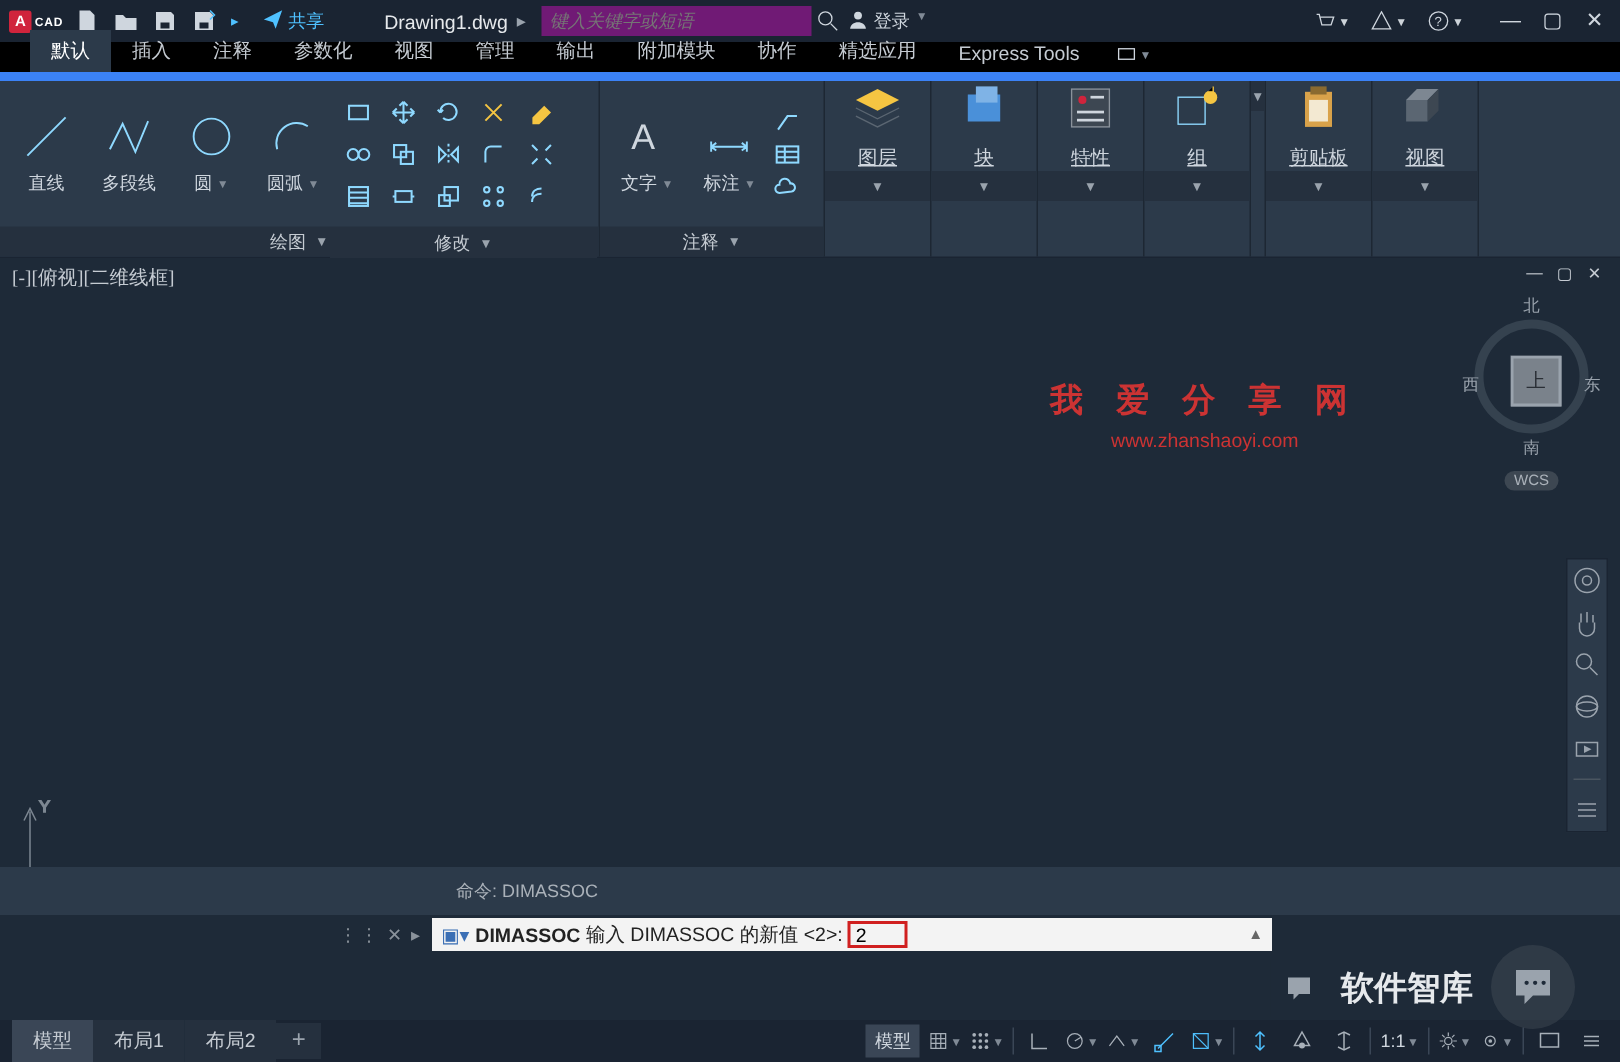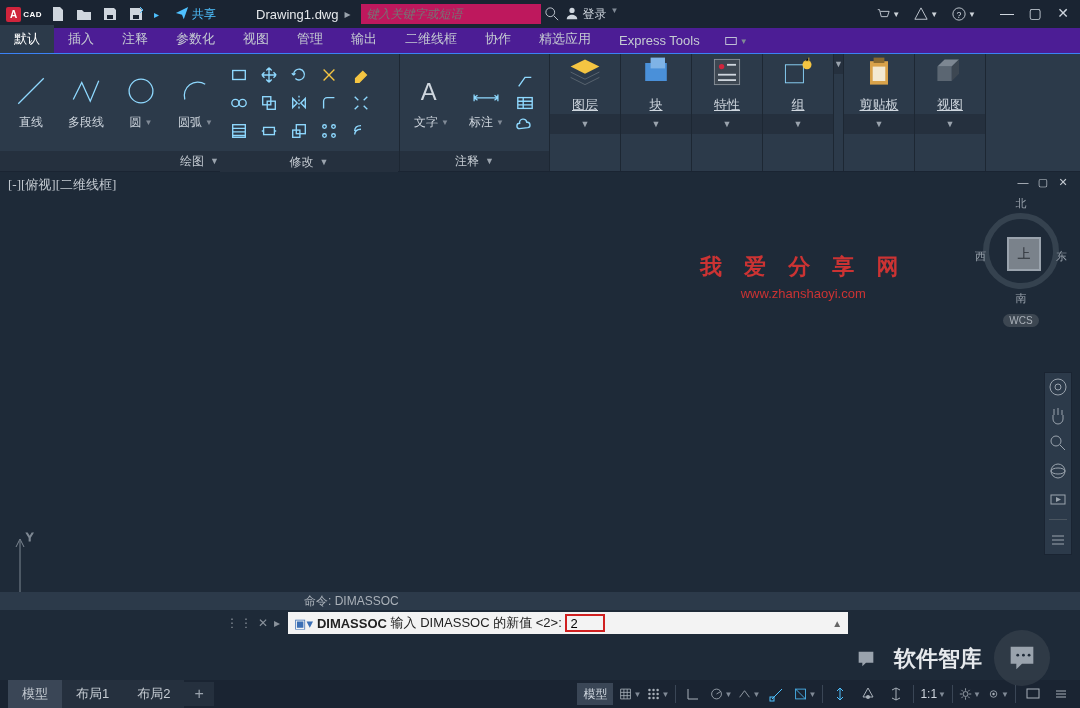--- a/index.html
+++ b/index.html
@@ -23,37 +23,38 @@
   padding: 2px 4px; border-radius: 2px; margin-right: 2px;
 }
 .cad-badge { color:#fff; font-size:8px; font-weight:bold; margin-right:8px; letter-spacing:0.5px;}
 .qat { display:flex; align-items:center; gap:10px; }
 .qat-icn { width:16px; height:16px; fill:#cfd6de; cursor:pointer; }
 .share { color:#4fc1ff; font-size:12px; margin-left:6px; cursor:pointer;}
 .share svg{ fill:#4fc1ff; width:14px;height:14px; vertical-align:-2px; margin-right:3px;}
 .titlebar .docname { margin-left:40px; color:#e6e9ec; font-size:13px;}
 .titlebar .arrow { margin:0 6px; color:#9aa3ad;}
 .search-box {
-  background:#be185d; height:20px; width:180px; display:flex; align-items:center;
+  background:#701a75; height:20px; width:180px; display:flex; align-items:center;
   padding:0 6px; color:#808a96; font-style:italic; font-size:12px; margin-left:4px;
 }
 .search-box input{ background:transparent; border:none; color:#cdd3d9; width:100%; outline:none; font-style:italic; font-size:12px;}
 .mag-icn{ width:14px;height:14px; fill:#b8bfc7; margin-left:4px;}
 .login{ margin-left:6px; display:flex;align-items:flex-start; gap:4px; color:#cfd6de; cursor:pointer;}
 .login svg{ width:14px;height:14px; fill:#cfd6de;}
 .spacer{ flex:1;}
 .title-right{ display:flex; align-items:center; gap:14px; margin-right:4px;}
 .title-right .drop{ display:flex;align-items:center;gap:2px;cursor:pointer;}
 .title-right svg{ width:14px;height:14px; fill:#cfd6de;}
 .winbtns{ display:flex; gap:14px; margin-left:10px;}
 .winbtns span{ width:14px;height:14px; color:#cfd6de; font-size:14px; cursor:pointer; text-align:center; line-height:12px;}
 
 .tabs {
-  height:26px; background:#4c1d95; display:flex; align-items:flex-end;
-  border-bottom:1px solid #3b82f6;
+  height:26px; background:#000000; display:flex; align-items:flex-end;
+  border-bottom:6px solid #3b82f6;
+  padding-left:20px;
 }
 .tab { padding:5px 14px; color:#c5cbd2; font-size:13px; cursor:pointer;}
 .tab.active{ background:#2c3a4a; color:#fff;}
 .tab-extra{ padding:5px 10px; display:flex;align-items:center;gap:2px;}
 .tab-extra svg{ width:14px;height:14px;fill:#cfd6de;}
 
 .ribbon {
   height:118px; background:#2c3a4a; display:flex; border-bottom:1px solid #1a2432;
 }
 .panel { border-right:1px solid #1d2733; display:flex; flex-direction:column; }
@@ -92,21 +93,21 @@
 .viewcube .lab{ position:absolute; color:#9aa3ad; font-size:11px;}
 
 .navbar{ position:absolute; right:8px; top:200px; width:28px; background:#2c3a4a; border:1px solid #1a2432; display:flex; flex-direction:column; align-items:center; padding:4px 0; gap:8px;}
 .navbar .nbi{ width:20px;height:20px; fill:#9aa3ad; cursor:pointer;}
 
 .ucs{ position:absolute; bottom:16px; left:8px;}
 .ucs svg{ width:70px;height:90px; stroke:#7d8792; fill:none;}
 .ucs .ax{ fill:#7d8792; font-size:11px;}
 
 .cmd-area{ position:absolute; bottom:0; left:0; right:0;}
-.cmd-hist{ height:18px; padding-left:304px; color:#aab1b9; font-size:12px; background:#2c3a4a; display:flex;align-items:center;}
+.cmd-hist{ height:32px; padding-left:304px; color:#aab1b9; font-size:12px; background:#2c3a4a; display:flex;align-items:center;}
 .cmd-line{ height:26px; display:flex; align-items:center; background:#1e2a38; gap:6px;}
 .cmd-handles{ display:flex; gap:4px; margin-left:226px;}
 .cmd-handles span{ color:#8a929b; cursor:pointer; letter-spacing:2px;}
 .cmd-box{ flex:0 0 560px; height:22px; background:#f3f3f3; display:flex; align-items:center; padding:0 6px; color:#222; font-size:13px; position:relative;}
 .cmd-box .cm{ color:#3b6fb5; margin-right:4px;}
 .cmd-box .bold{ font-weight:bold;}
 .cmd-box input{ width:30px; border:none; outline:none; font-size:13px; background:transparent;}
 .cmd-box .redbox{ border:2px solid #d02020; padding:0 3px; display:inline-flex; height:18px; align-items:center;}
 .cmd-box .up{ position:absolute; right:6px; color:#666; font-size:10px; cursor:pointer;}
 
@@ -202,21 +203,21 @@
 </div>
 
 <div class="tabs">
   <div class="tab active">默认</div>
   <div class="tab">插入</div>
   <div class="tab">注释</div>
   <div class="tab">参数化</div>
   <div class="tab">视图</div>
   <div class="tab">管理</div>
   <div class="tab">输出</div>
-  <div class="tab">二维线框</div>
+  <div class="tab">附加模块</div>
   <div class="tab">协作</div>
   <div class="tab">精选应用</div>
   <div class="tab">Express Tools</div>
   <div class="tab-extra">
       <svg viewBox="0 0 16 16">
         <rect x="2" y="4" width="12" height="8" fill="none" stroke="#cfd6de"></rect>
       </svg>
       <span style="font-size:8px;color:#808a96">▼</span>
     </div>
 </div>

